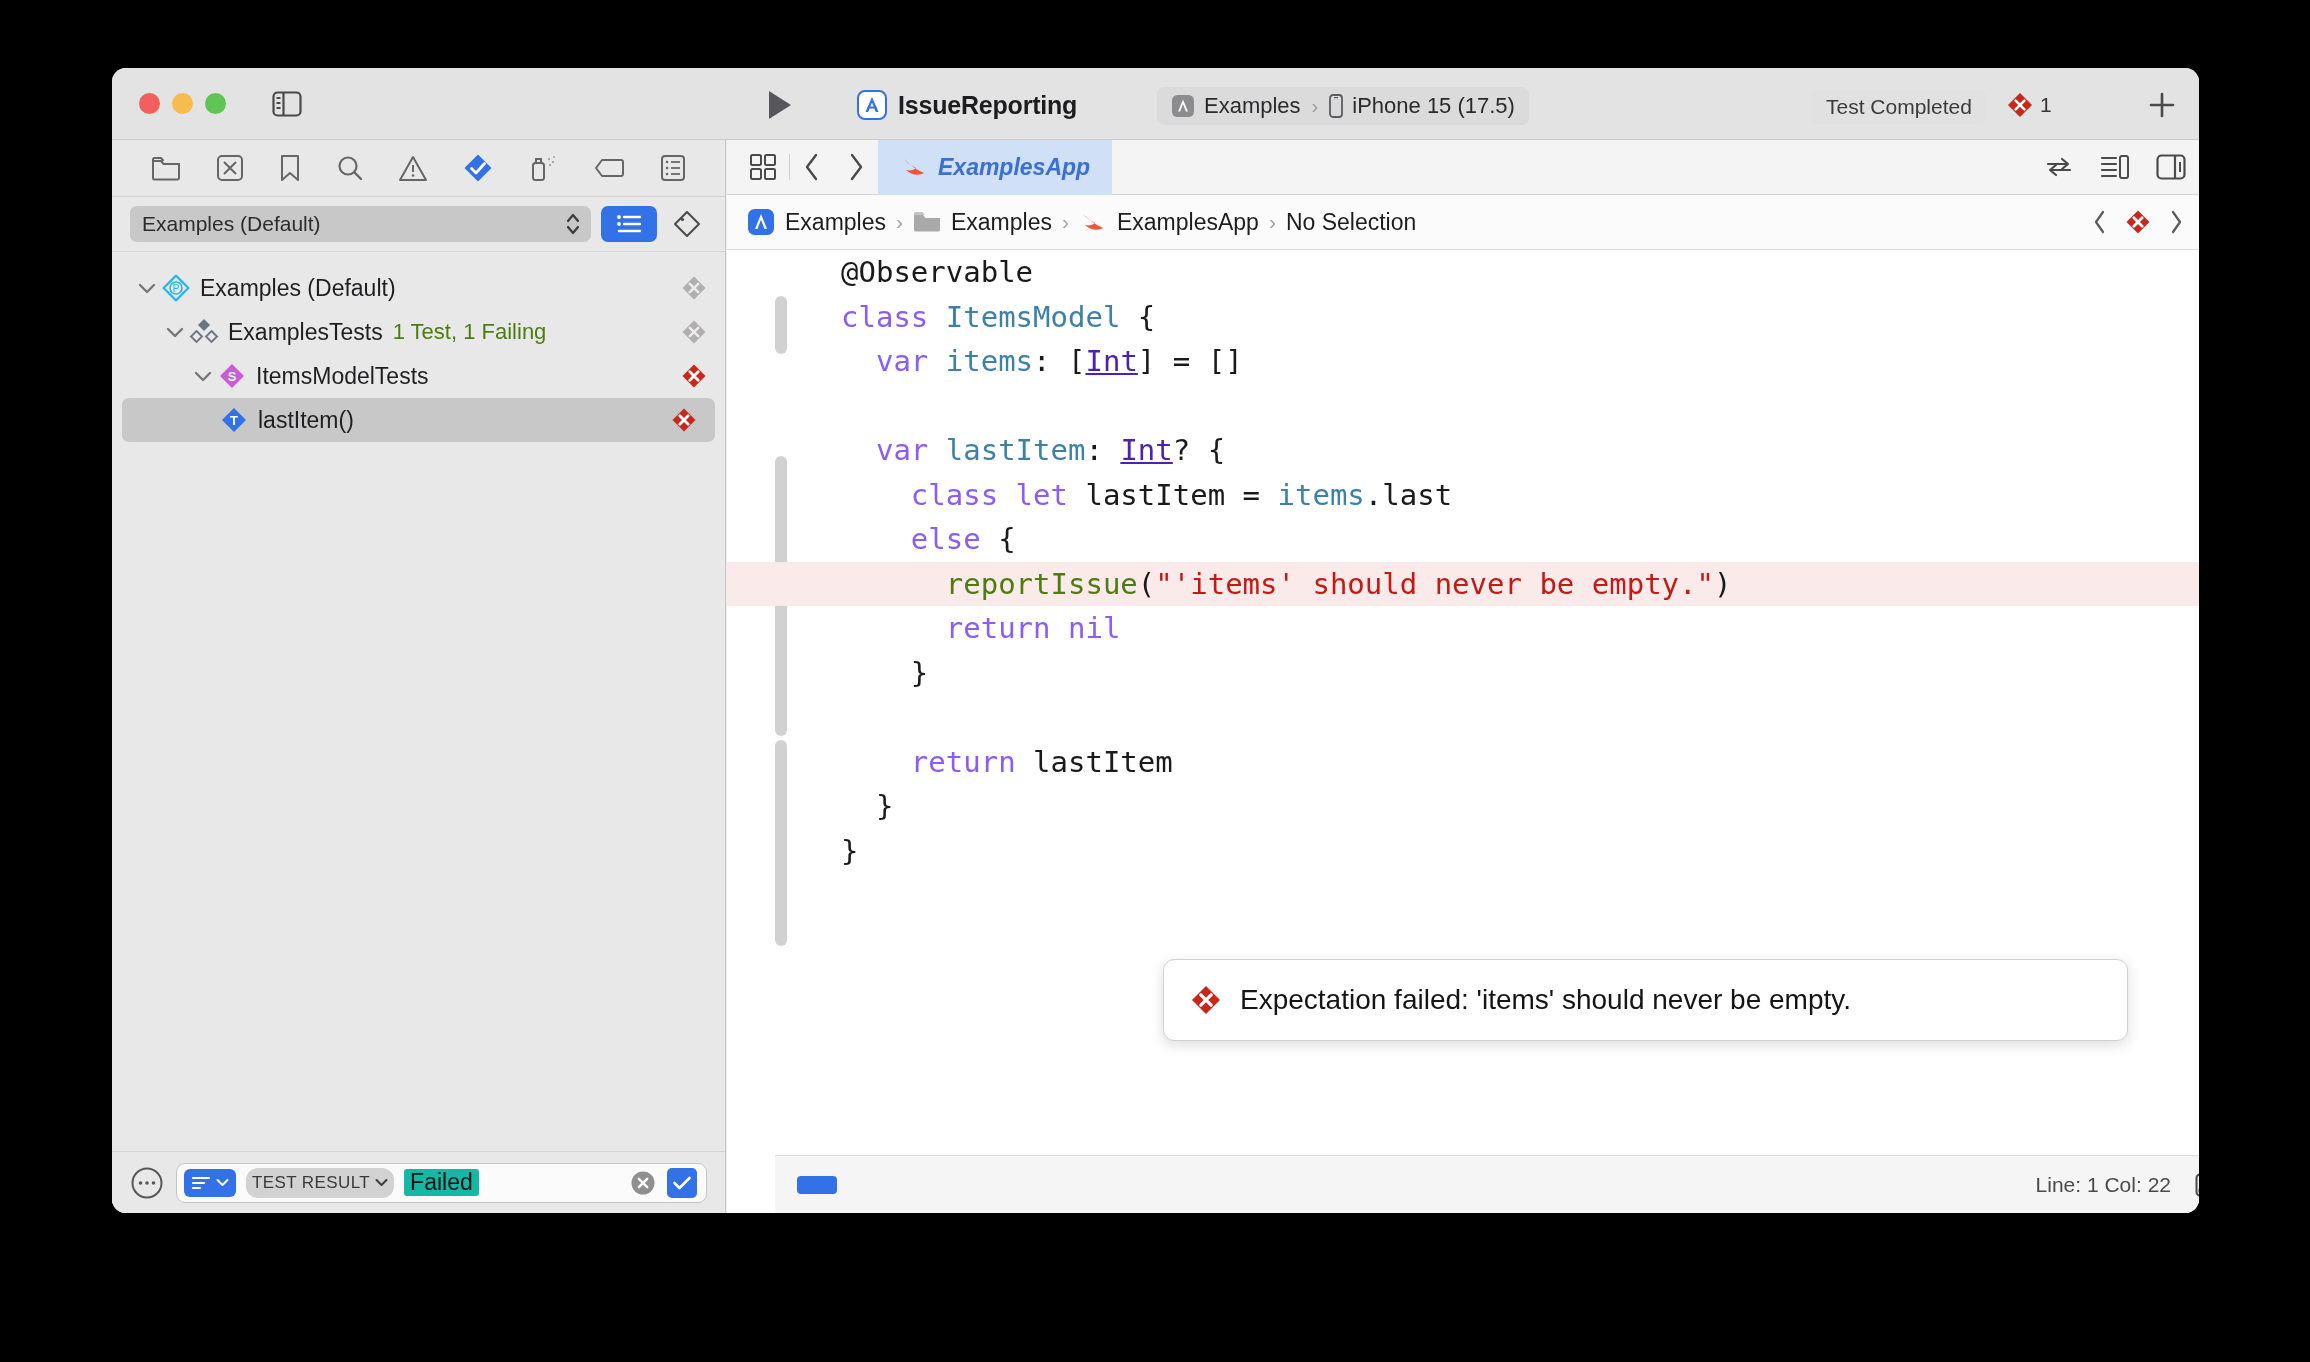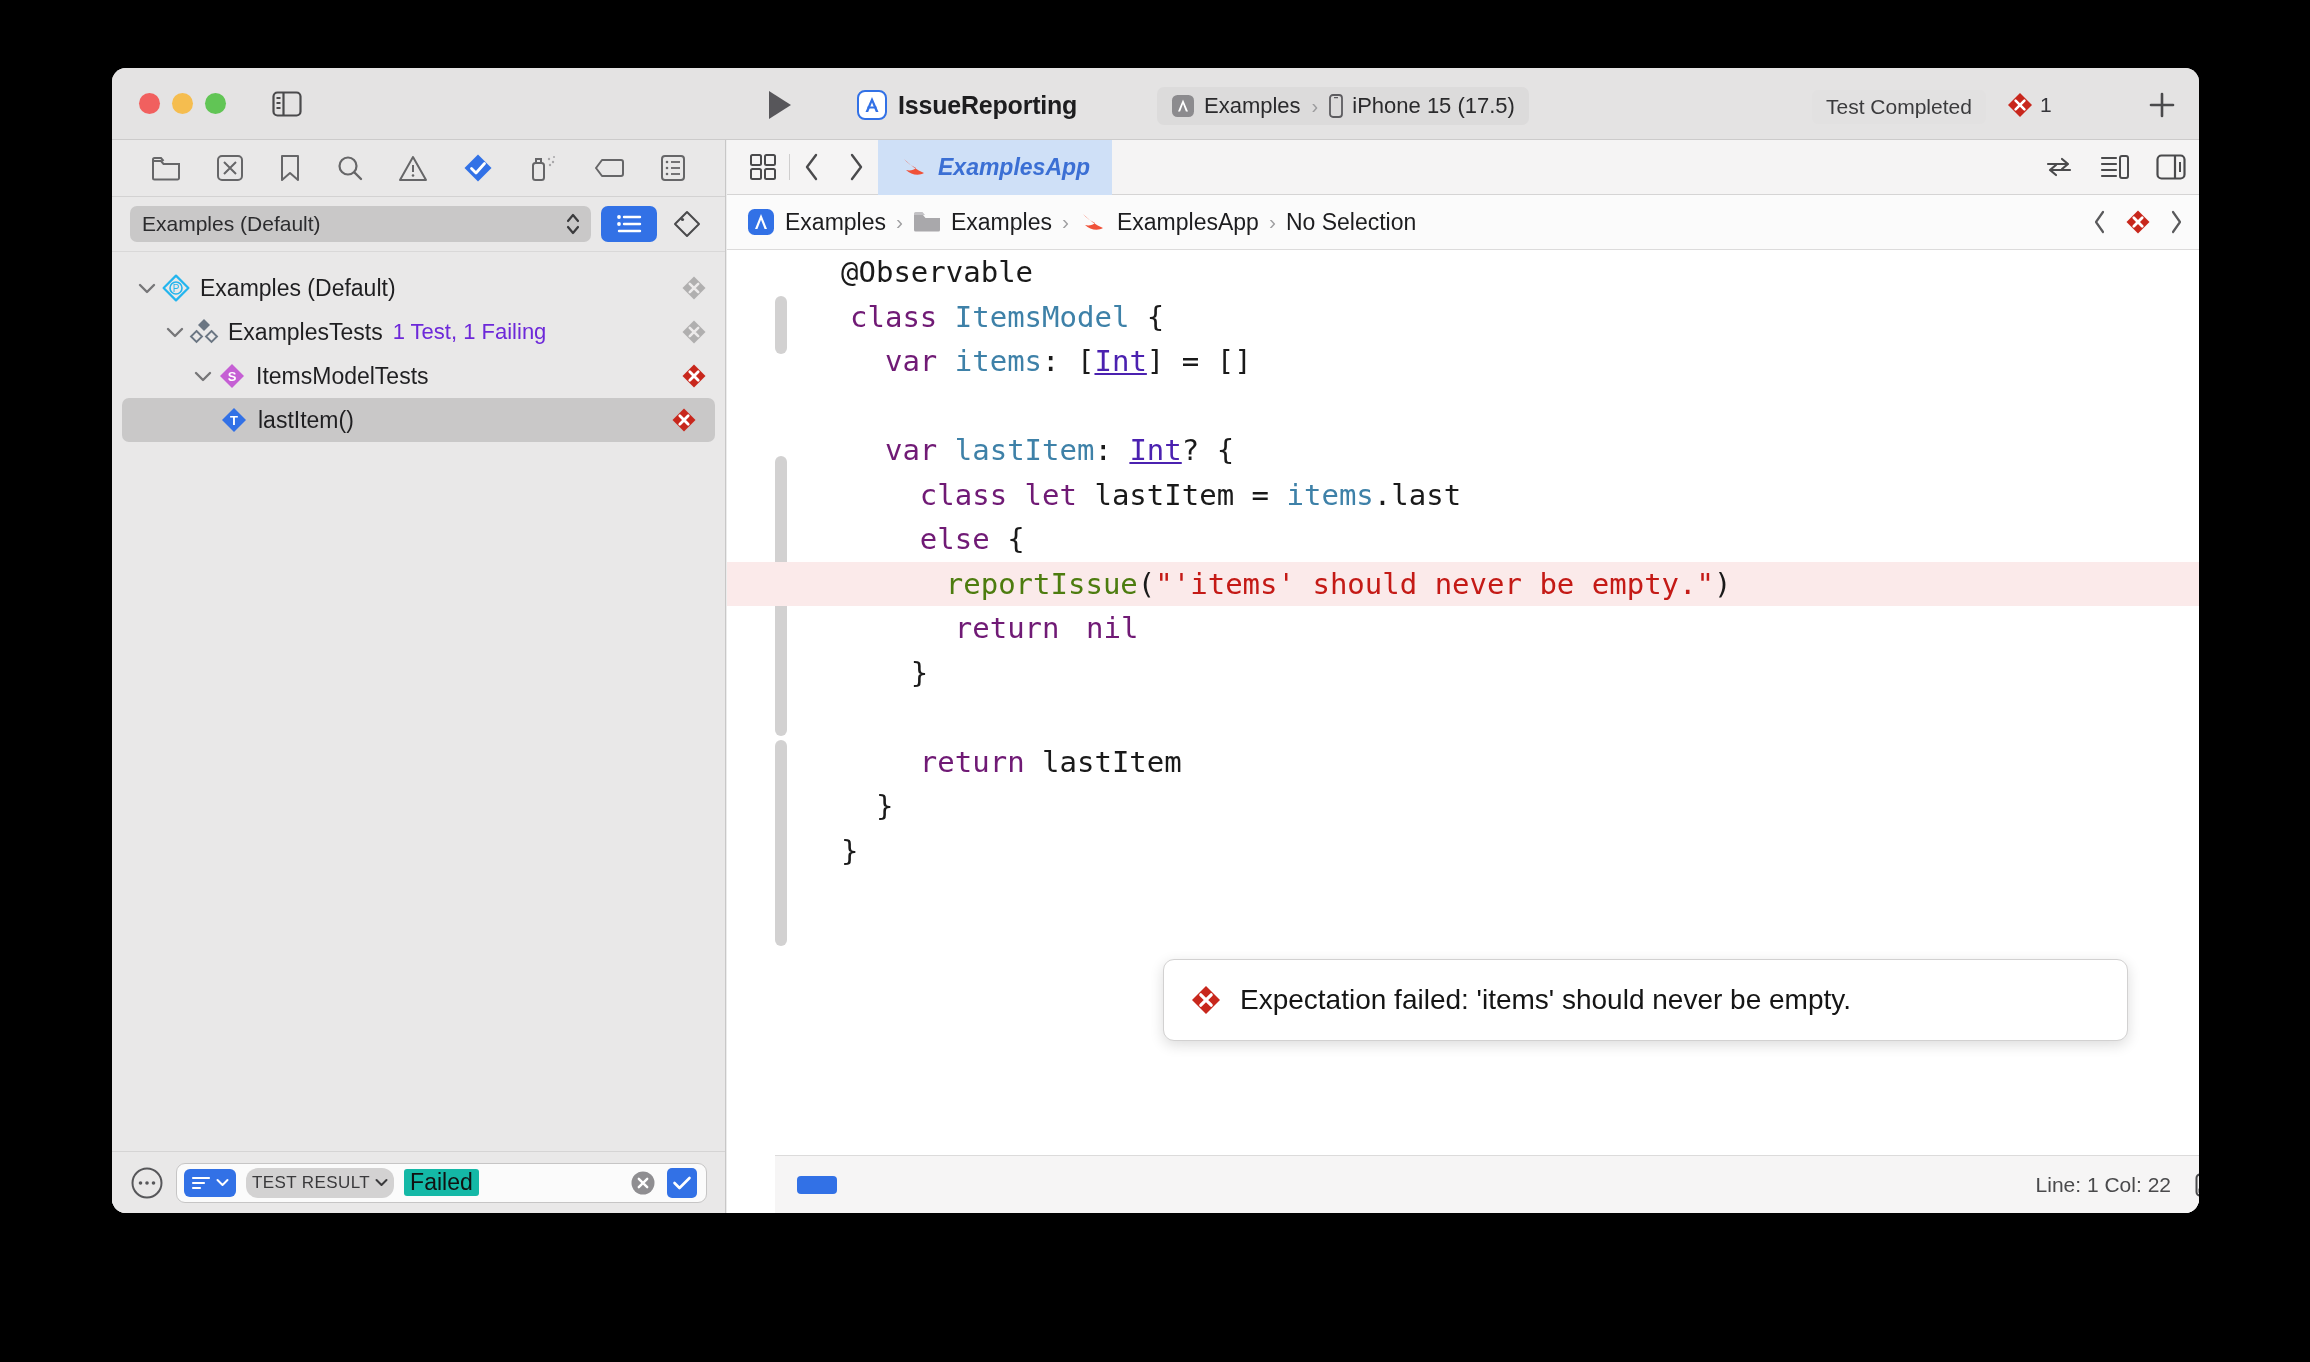--- a/index.html
+++ b/index.html
@@ -120,21 +120,21 @@
     padding-right: 18px;
   }
   .row.selected {
     background: #c9c8c8;
     border-radius: 7px;
     margin: 0 10px;
   }
   .disc { width: 26px; display: flex; justify-content: center; opacity: .7; }
   .row-icon { width: 32px; display: flex; justify-content: center; align-items: center; margin-right: 8px; }
   .row-label { white-space: nowrap; }
-  .row-sub { color: #6d28d9; margin-left: 10px; font-size: 22px; }
+  .row-sub { color: #4d7c0f; margin-left: 10px; font-size: 22px; }
   .row-status { margin-left: auto; display: flex; align-items: center; }
 
   
   #nav-bottom {
     position: absolute; bottom: 0; left: 0;
     width: 100%; height: 62px;
     background: #e9e8e8;
     border-top: 1px solid #d5d4d4;
     display: flex; align-items: center; gap: 12px;
     padding: 0 18px;
@@ -226,21 +226,21 @@
   .cline {
     position: relative;
     height: 44.5px; line-height: 44.5px;
     font-family: "DejaVu Sans Mono", monospace;
     font-size: 29px;
     white-space: pre;
     padding-left: 114px;
     color: #1a1a1a;
   }
   .cline.err { background: #fbeaea; }
-  .kw  { color: #701a75; margin-left: 9px; }
+  .kw  { color: #8b5cf6; }
   .typ { color: #3e81a8; }
   .tys { color: #4b21b0; text-decoration: underline; }
   .fn  { color: #4d7c0f; }
   .str { color: #c41a16; }
   .pln { color: #1a1a1a; }
 
   
   #err-popup {
     position: absolute;
     left: 436px; top: 709px;

